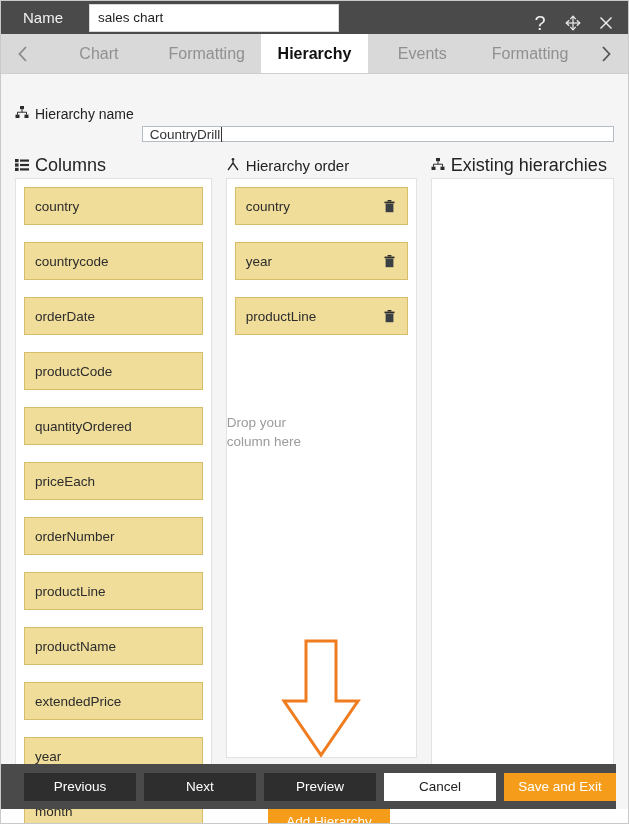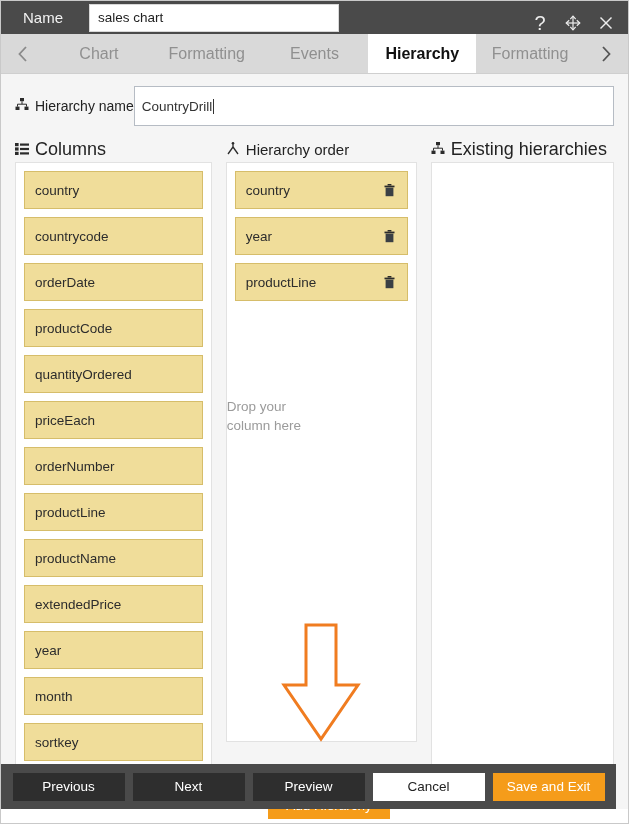--- a/index.html
+++ b/index.html
@@ -112,32 +112,34 @@
     align-items: center;
     padding: 12px 14px 10px 14px;
   }
   .hname-label {
     display: flex;
     align-items: flex-start;
     gap: 6px;
     font-size: 14px;
     color: #232323;
     white-space: nowrap;
+    margin-right: 8px;
   }
   .hname-input {
     flex: 1;
-    height: 40px;
+    height: 16px;
     background: #ffffff;
     border: 1px solid #b6bcc4;
     font-family: "Liberation Sans", sans-serif;
     font-size: 13.5px;
     color: #333;
     padding: 0 7px;
     display: flex;
-    align-items: center;
+    align-items: flex-start;
+    margin-top: 40px;
   }
   .caret {
     display: inline-block;
     width: 1px;
     height: 15px;
     background: #333;
     margin-left: 1px;
   }
 
   
@@ -168,21 +170,21 @@
     padding: 8px;
   }
   .box-cols  { height: 624px; }
   .box-order { height: 580px; position: relative; padding-bottom: 0; }
   .box-exist { height: 624px; }
 
   .pill {
     background: #f0dd9a;
     border: 1px solid #d6bd6a;
     height: 38px;
-    margin-bottom: 8px;
+    margin-bottom: 17px;
     display: flex;
     align-items: center;
     padding: 0 10px;
     font-size: 13.5px;
     color: #2c2c2c;
     cursor: pointer;
     user-select: none;
     justify-content: flex-end;
   }
   .pill span.pill-label { flex: 1; }
@@ -234,21 +236,21 @@
   }
 
   
   .footer {
     position: absolute;
     left: 0; right: 12px; bottom: 0;
     height: 45px;
     background: #4a4a4a;
     display: flex;
     align-items: center;
-    justify-content: center;
+    justify-content: flex-end;
     gap: 8px;
   }
   .fbtn {
     height: 28px;
     min-width: 112px;
     border: none;
     font-family: "Liberation Sans", sans-serif;
     font-size: 13.5px;
     cursor: pointer;
     padding: 0 12px;
@@ -294,25 +296,25 @@
         <polyline points="10,3 3.5,10 10,17" fill="none" stroke="#8a8a8a" stroke-width="1.8"></polyline>
       </svg>
   </div>
   <div class="tabs">
     <div class="tab">
         <span>Chart</span>
       </div>
     <div class="tab">
         <span>Formatting</span>
       </div>
+    <div class="tab active">
+        <span>Hierarchy</span>
+      </div>
     <div class="tab">
         <span>Events</span>
-      </div>
-    <div class="tab active">
-        <span>Hierarchy</span>
       </div>
     <div class="tab">
         <span>Formatting</span>
       </div>
   </div>
   <div class="tab-arrow">
     <svg width="14" height="20" viewBox="0 0 14 20">
         <polyline points="4,3 10.5,10 4,17" fill="none" stroke="#555" stroke-width="1.8"></polyline>
       </svg>
   </div>

